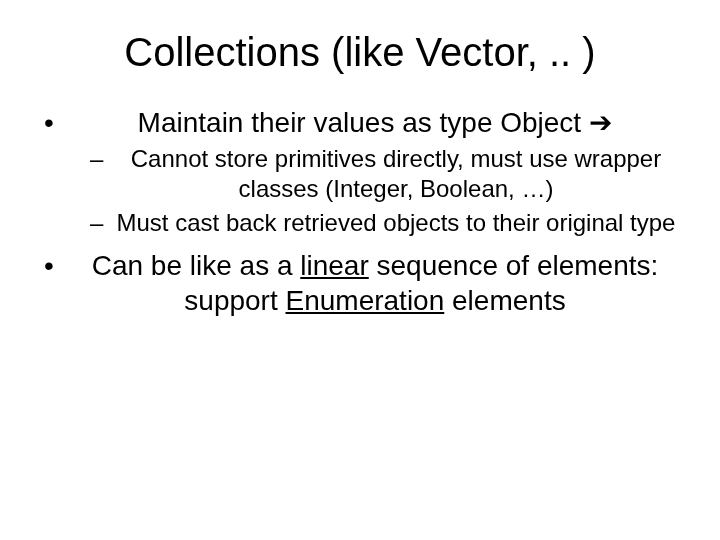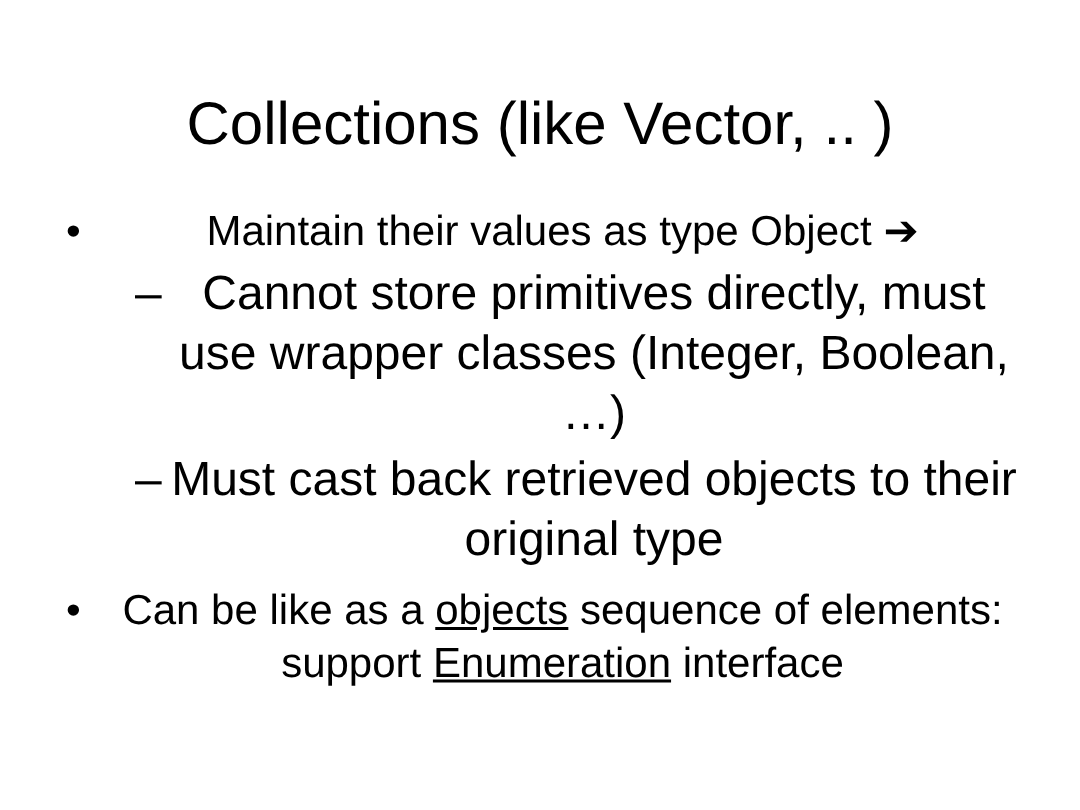--- a/index.html
+++ b/index.html
@@ -10,21 +10,20 @@
     background: #fff;
     font-family: Arial, Helvetica, sans-serif;
     color: #000;
     overflow: hidden;
   }
   .slide {
     box-sizing: border-box;
     width: 720px;
     height: 448px;
     padding: 20px 40px 32px 40px;
-    margin-top: 31px;
   }
   .title {
     text-align: center;
     font-size: 40px;
     margin: 10px 0 30px 0;
     font-weight: 400;
   }
   ul.lvl1 {
     list-style: none;
     padding-left: 0;
@@ -45,21 +44,21 @@
     top: 0;
     font-size: 28px;
   }
   ul.lvl2 {
     list-style: none;
     padding-left: 20px;
     margin: 4px 0 10px 0;
   }
   ul.lvl2 > li {
     position: relative;
-    font-size: 32px;
+    font-size: 24px;
     line-height: 1.25;
     padding-left: 22px;
     margin-bottom: 4px;
   }
   ul.lvl2 > li::before {
     content: "–";
     position: absolute;
     left: 0;
     top: 0;
   }
@@ -74,16 +73,16 @@
 
   <ul class="lvl1">
     <li>
       <span>Maintain their values as type Object </span><span class="arrow">➔</span>
       <ul class="lvl2">
         <li>Cannot store primitives directly, must use wrapper classes (Integer, Boolean, …)</li>
         <li>Must cast back retrieved objects to their original type</li>
       </ul>
     </li>
     <li>
-      <span>Can be like as a </span><span class="u">objects</span><span> sequence of elements: support </span><span class="u">Enumeration</span><span> interface</span>
+      <span>Can be like as a </span><span class="u">linear</span><span> sequence of elements: support </span><span class="u">Enumeration</span><span> elements</span>
     </li>
   </ul>
 </div>
 
 </body></html>

